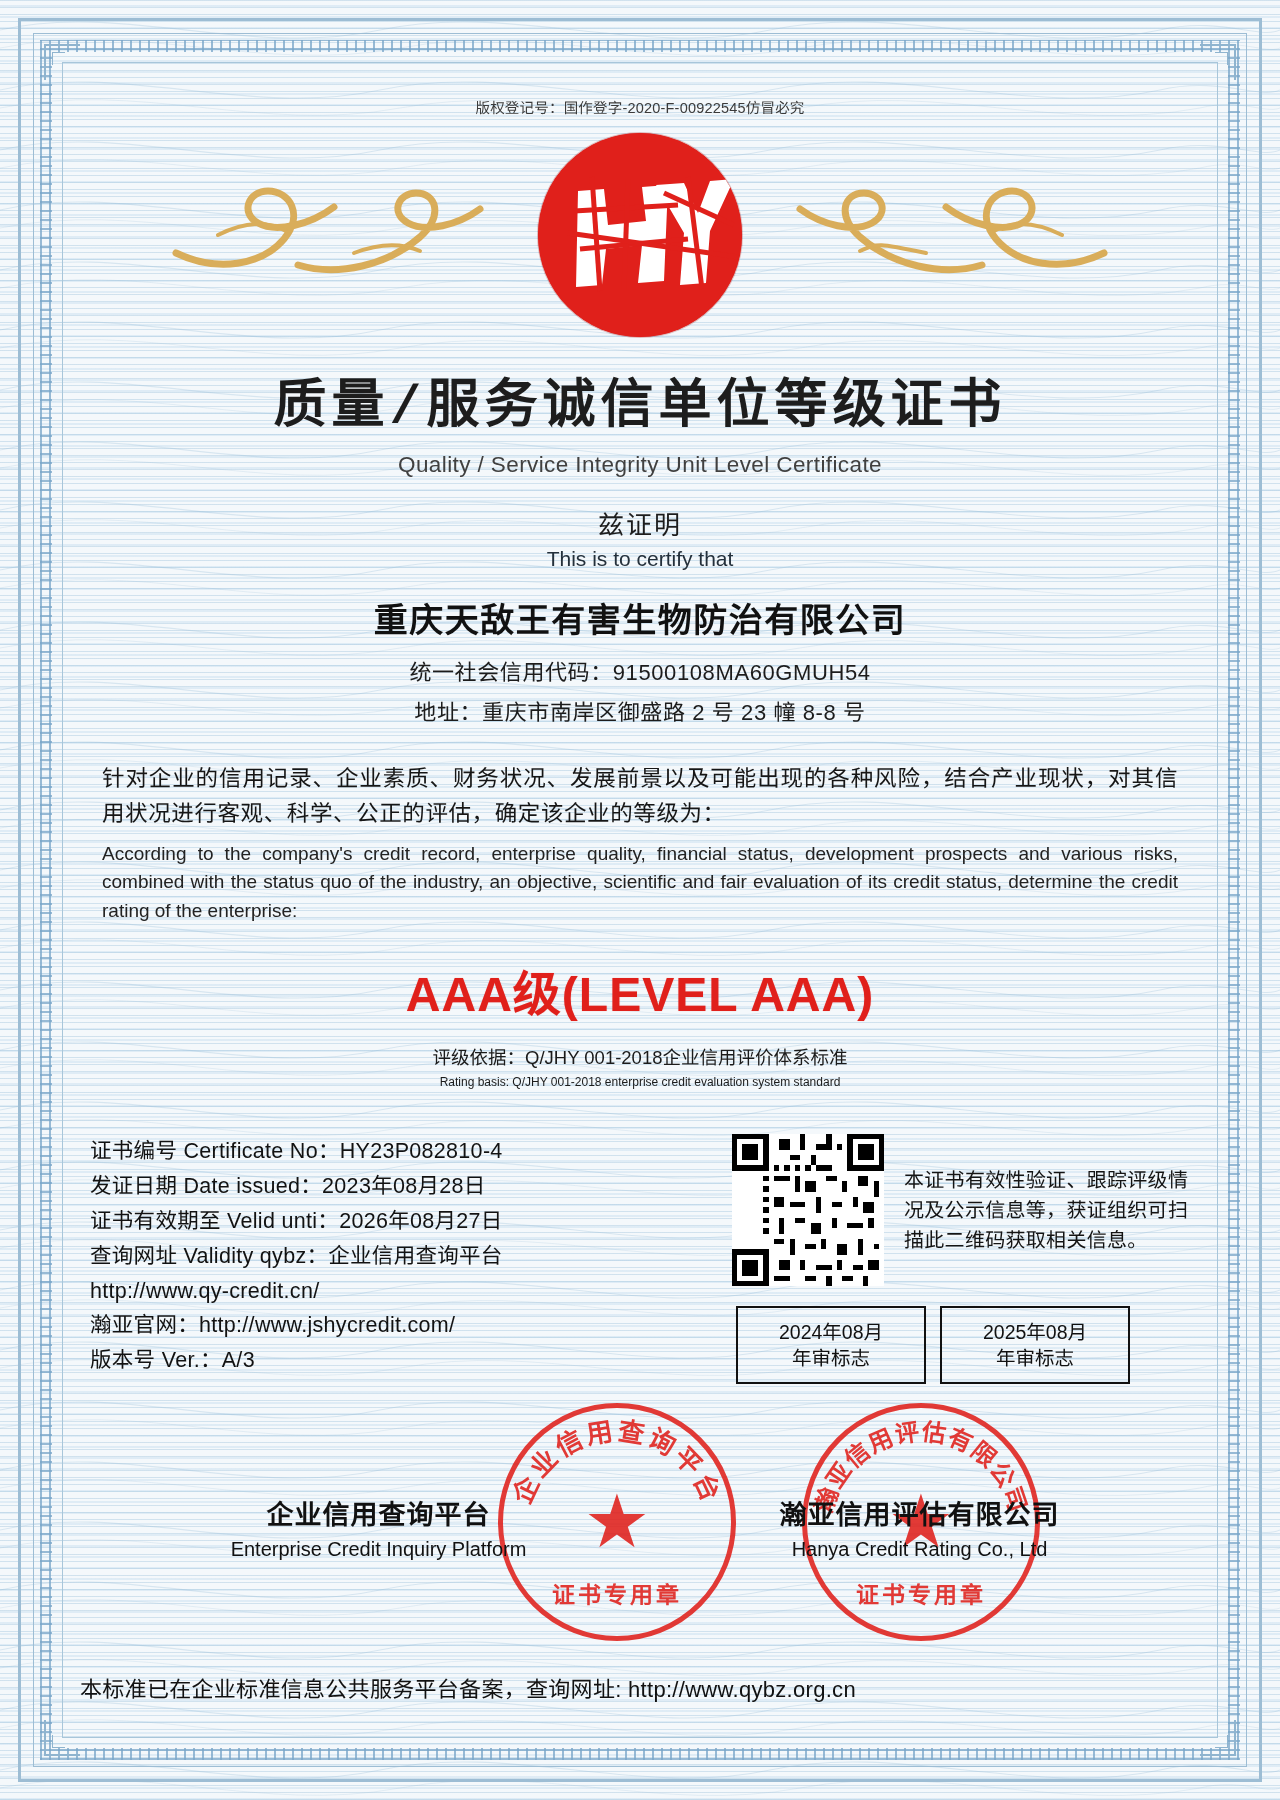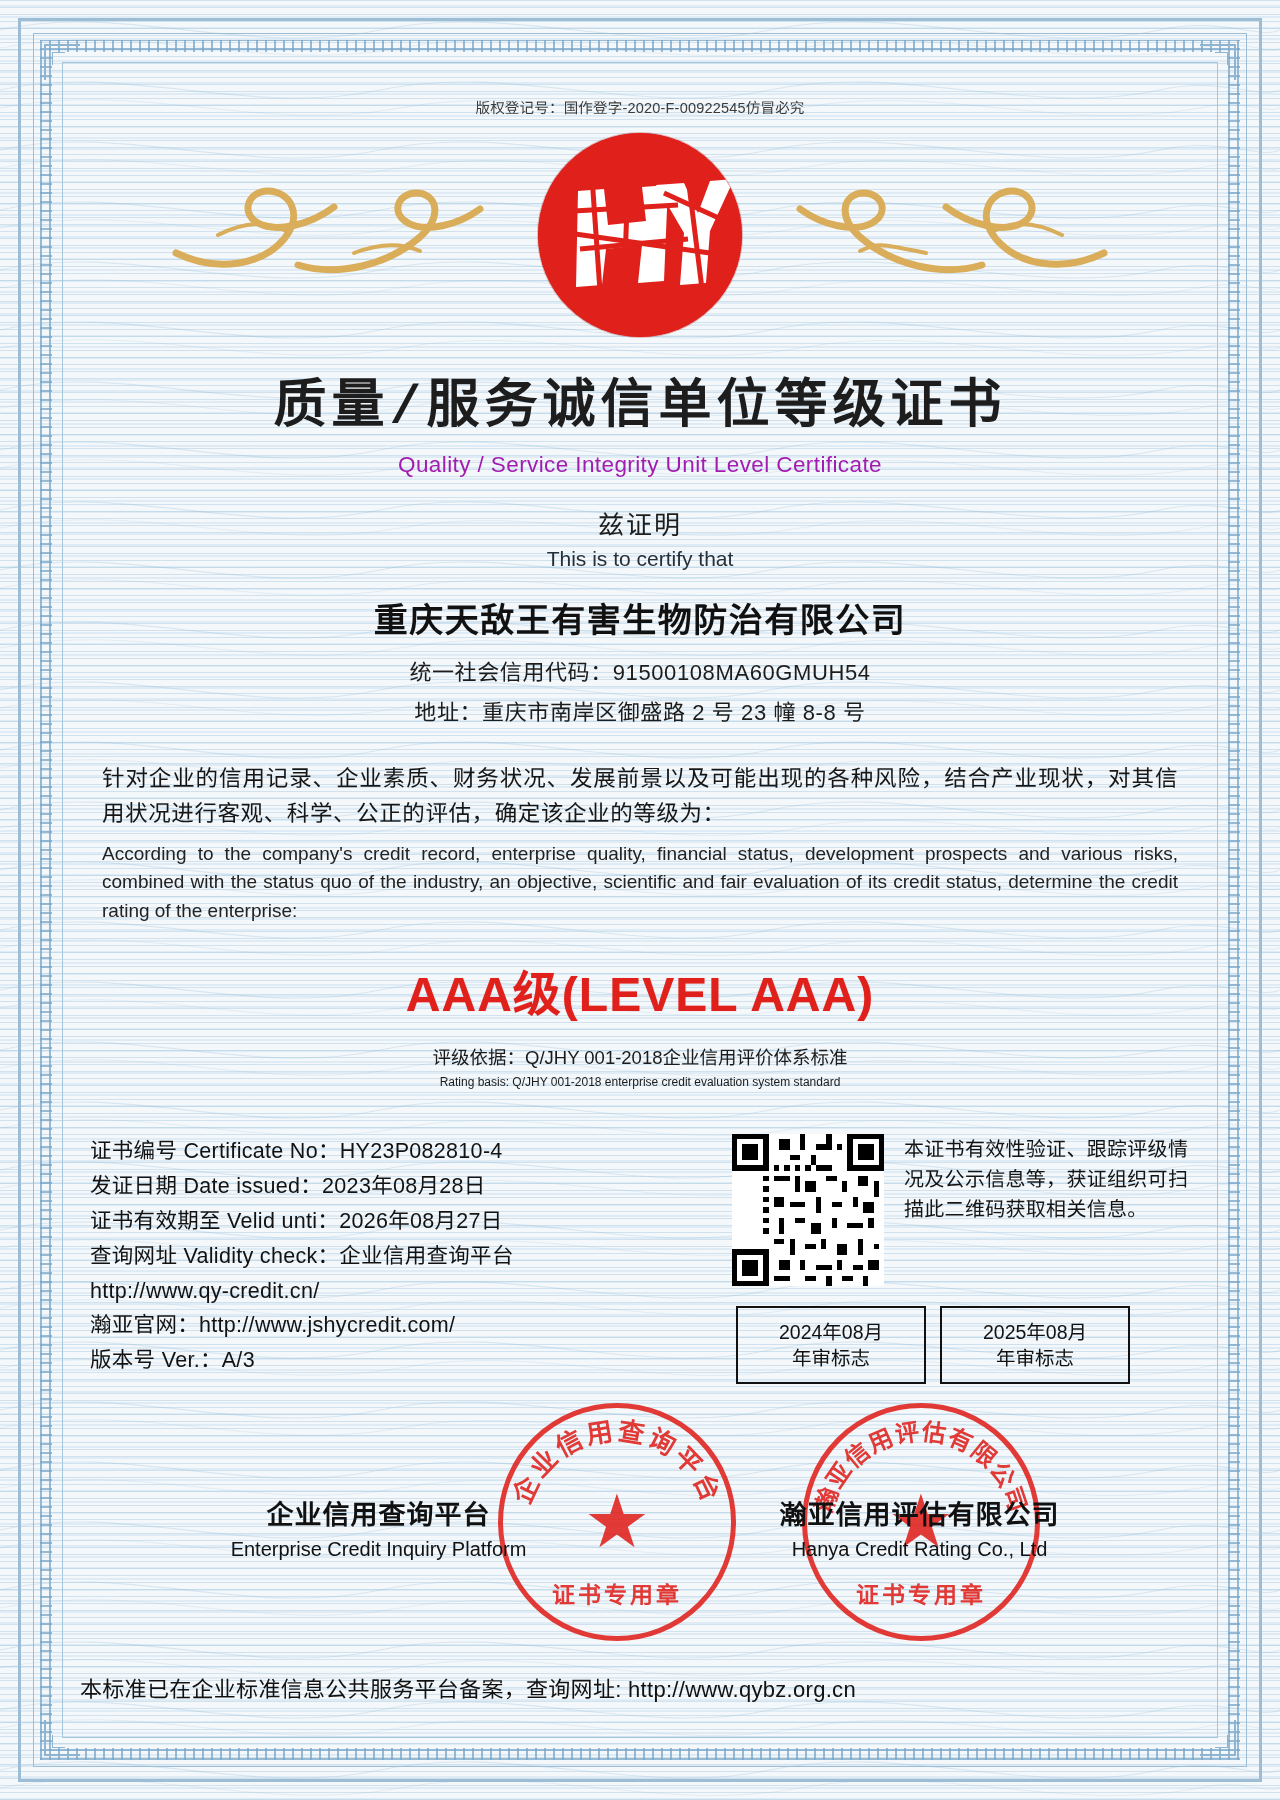--- a/index.html
+++ b/index.html
@@ -154,21 +154,21 @@
     font-size: 53px;
     font-weight: 700;
     color: #1d1d1d;
     letter-spacing: 5px;
     margin-top: 8px;
     font-family: Liberation Mono, monospace;
   }
   .title-en {
     text-align: center;
     font-size: 22.5px;
-    color: #a21caf;
+    color: #404040;
     margin-top: 14px;
     letter-spacing: .4px;
   }
 
   .certify-cn {
     text-align: center;
     font-size: 26px;
     color: #1d1d1d;
     margin-top: 26px;
     letter-spacing: 2px;
@@ -255,21 +255,21 @@
     line-height: 1.62;
     letter-spacing: .3px;
     white-space: nowrap;
   }
 
   .lower-right {
     flex: 1;
     padding-left: 22px;
     position: relative;
   }
-  .qr-row { display: flex; }
+  .qr-row { display: flex; align-items: center; }
   .qr {
     width: 152px;
     height: 152px;
     flex: 0 0 152px;
     background: #ffffff;
   }
   .qr-note {
     margin-left: 20px;
     font-size: 20px;
     color: #141414;
@@ -466,21 +466,21 @@
 
     <div class="rating-basis-cn">评级依据：Q/JHY 001-2018企业信用评价体系标准</div>
     <div class="rating-basis-en">Rating basis: Q/JHY 001-2018 enterprise credit evaluation system standard</div>
 
     <div class="lower">
 
       <div class="lower-left">
         <div class="info-line">证书编号 Certificate No：HY23P082810-4</div>
         <div class="info-line">发证日期 Date issued：2023年08月28日</div>
         <div class="info-line">证书有效期至 Velid unti：2026年08月27日</div>
-        <div class="info-line">查询网址 Validity check：企业信用查询平台</div>
+        <div class="info-line">查询网址 Validity qybz：企业信用查询平台</div>
         <div class="info-line">http://www.qy-credit.cn/</div>
         <div class="info-line">瀚亚官网：http://www.jshycredit.com/</div>
         <div class="info-line">版本号 Ver.：A/3</div>
       </div>
 
       <div class="lower-right">
         <div class="qr-row">
           <svg class="qr" viewBox="0 0 29 29" shape-rendering="crispEdges">
             <rect width="29" height="29" fill="#fff"></rect>
             <g fill="#000">

